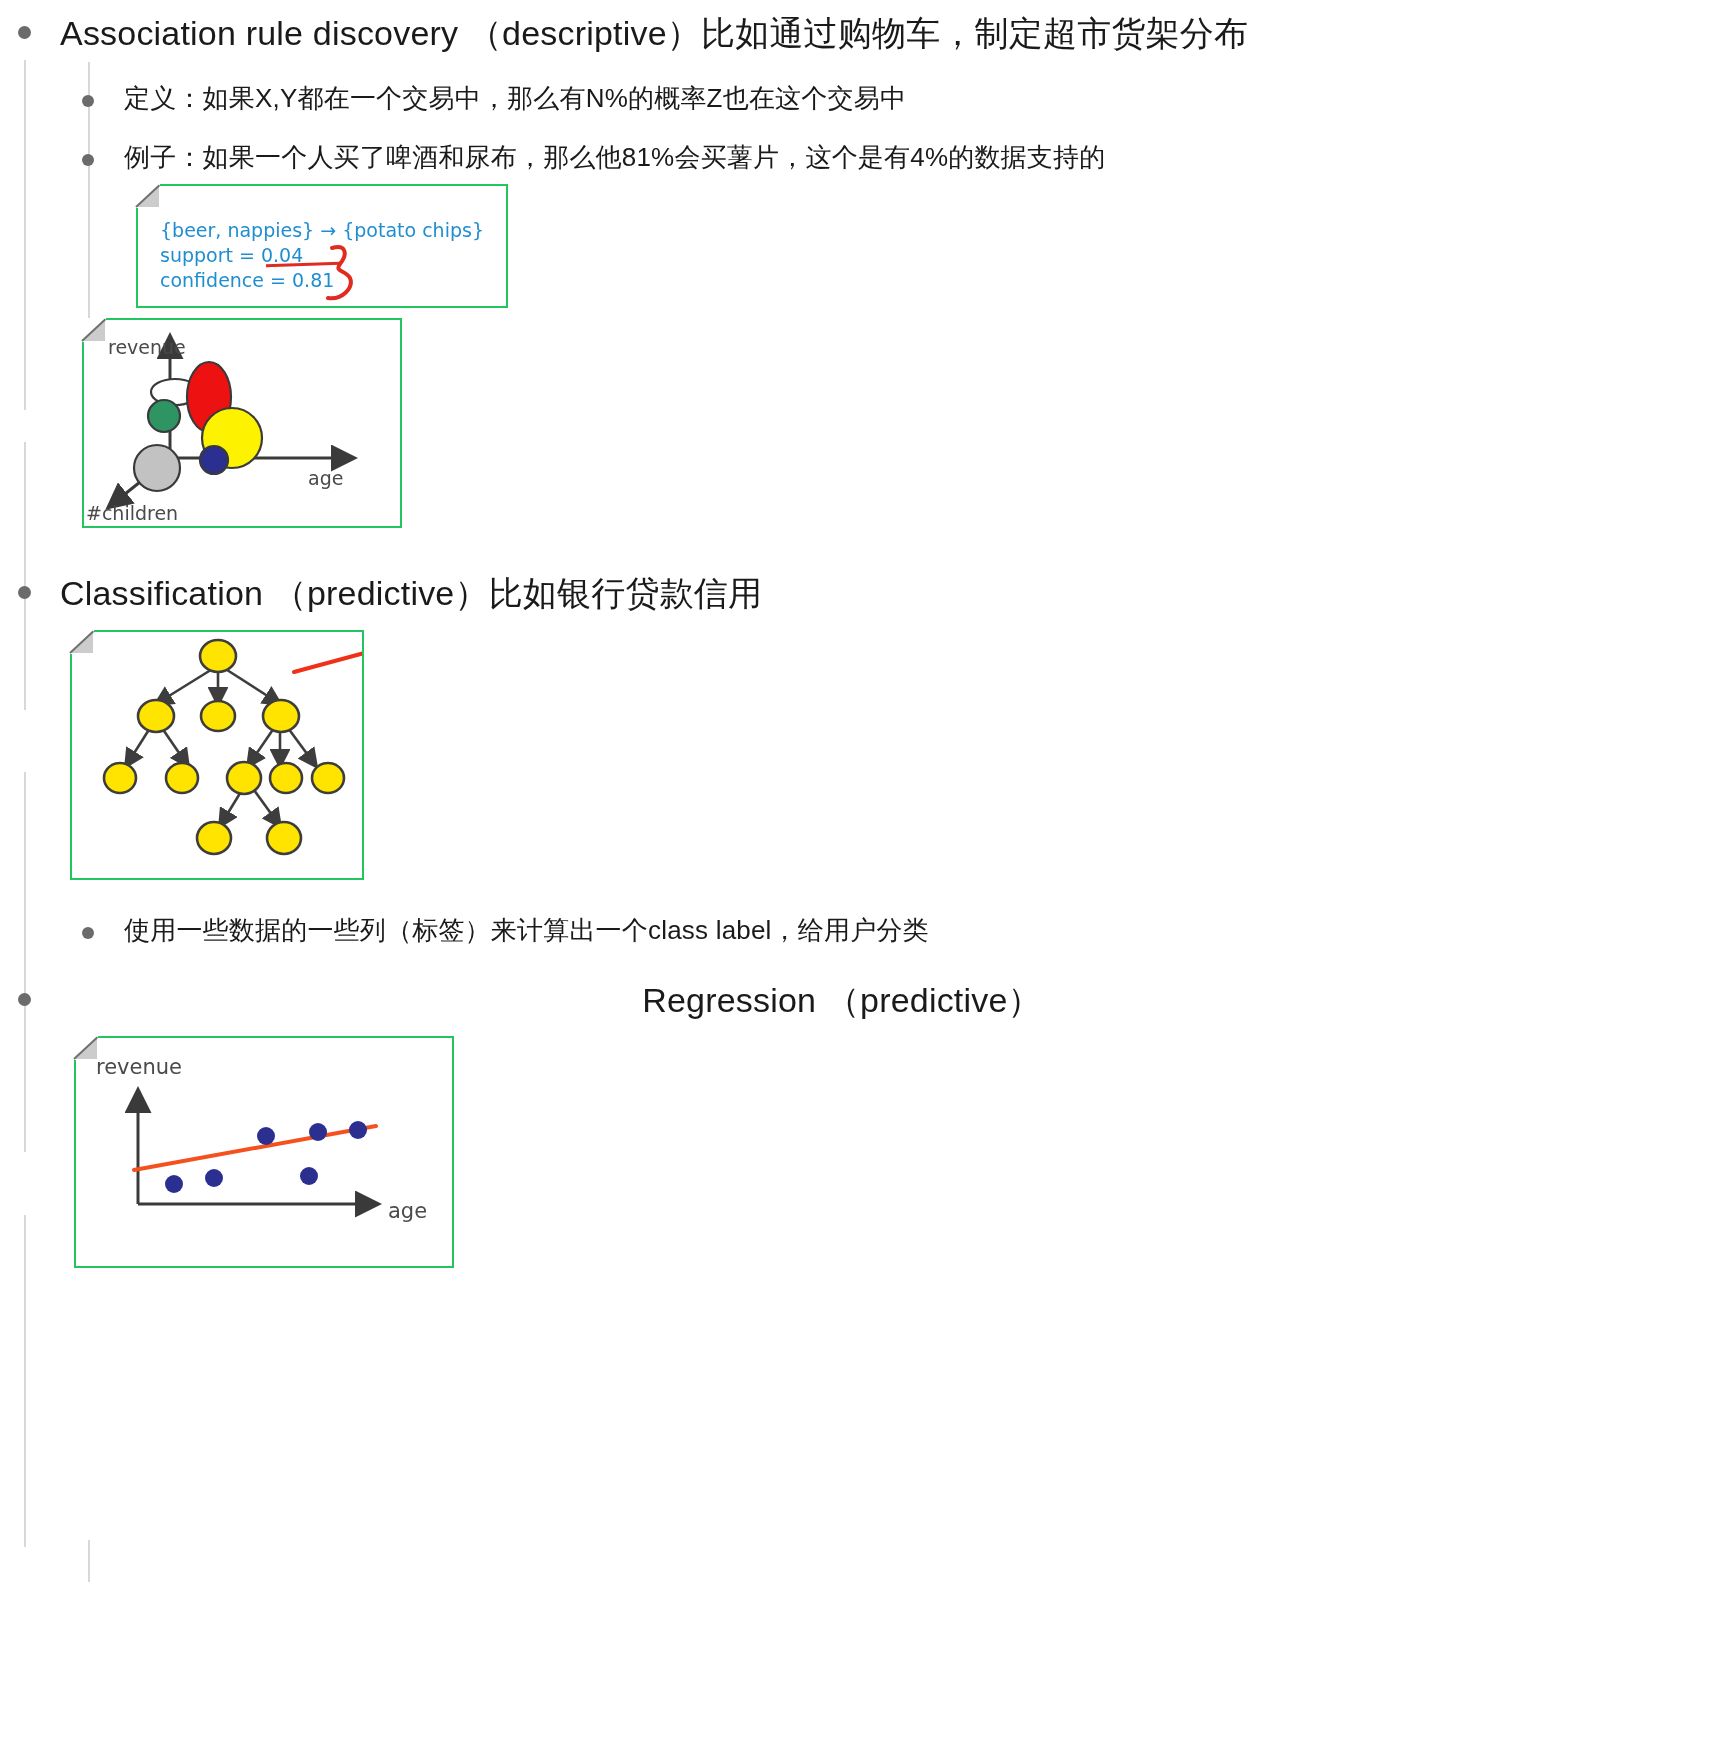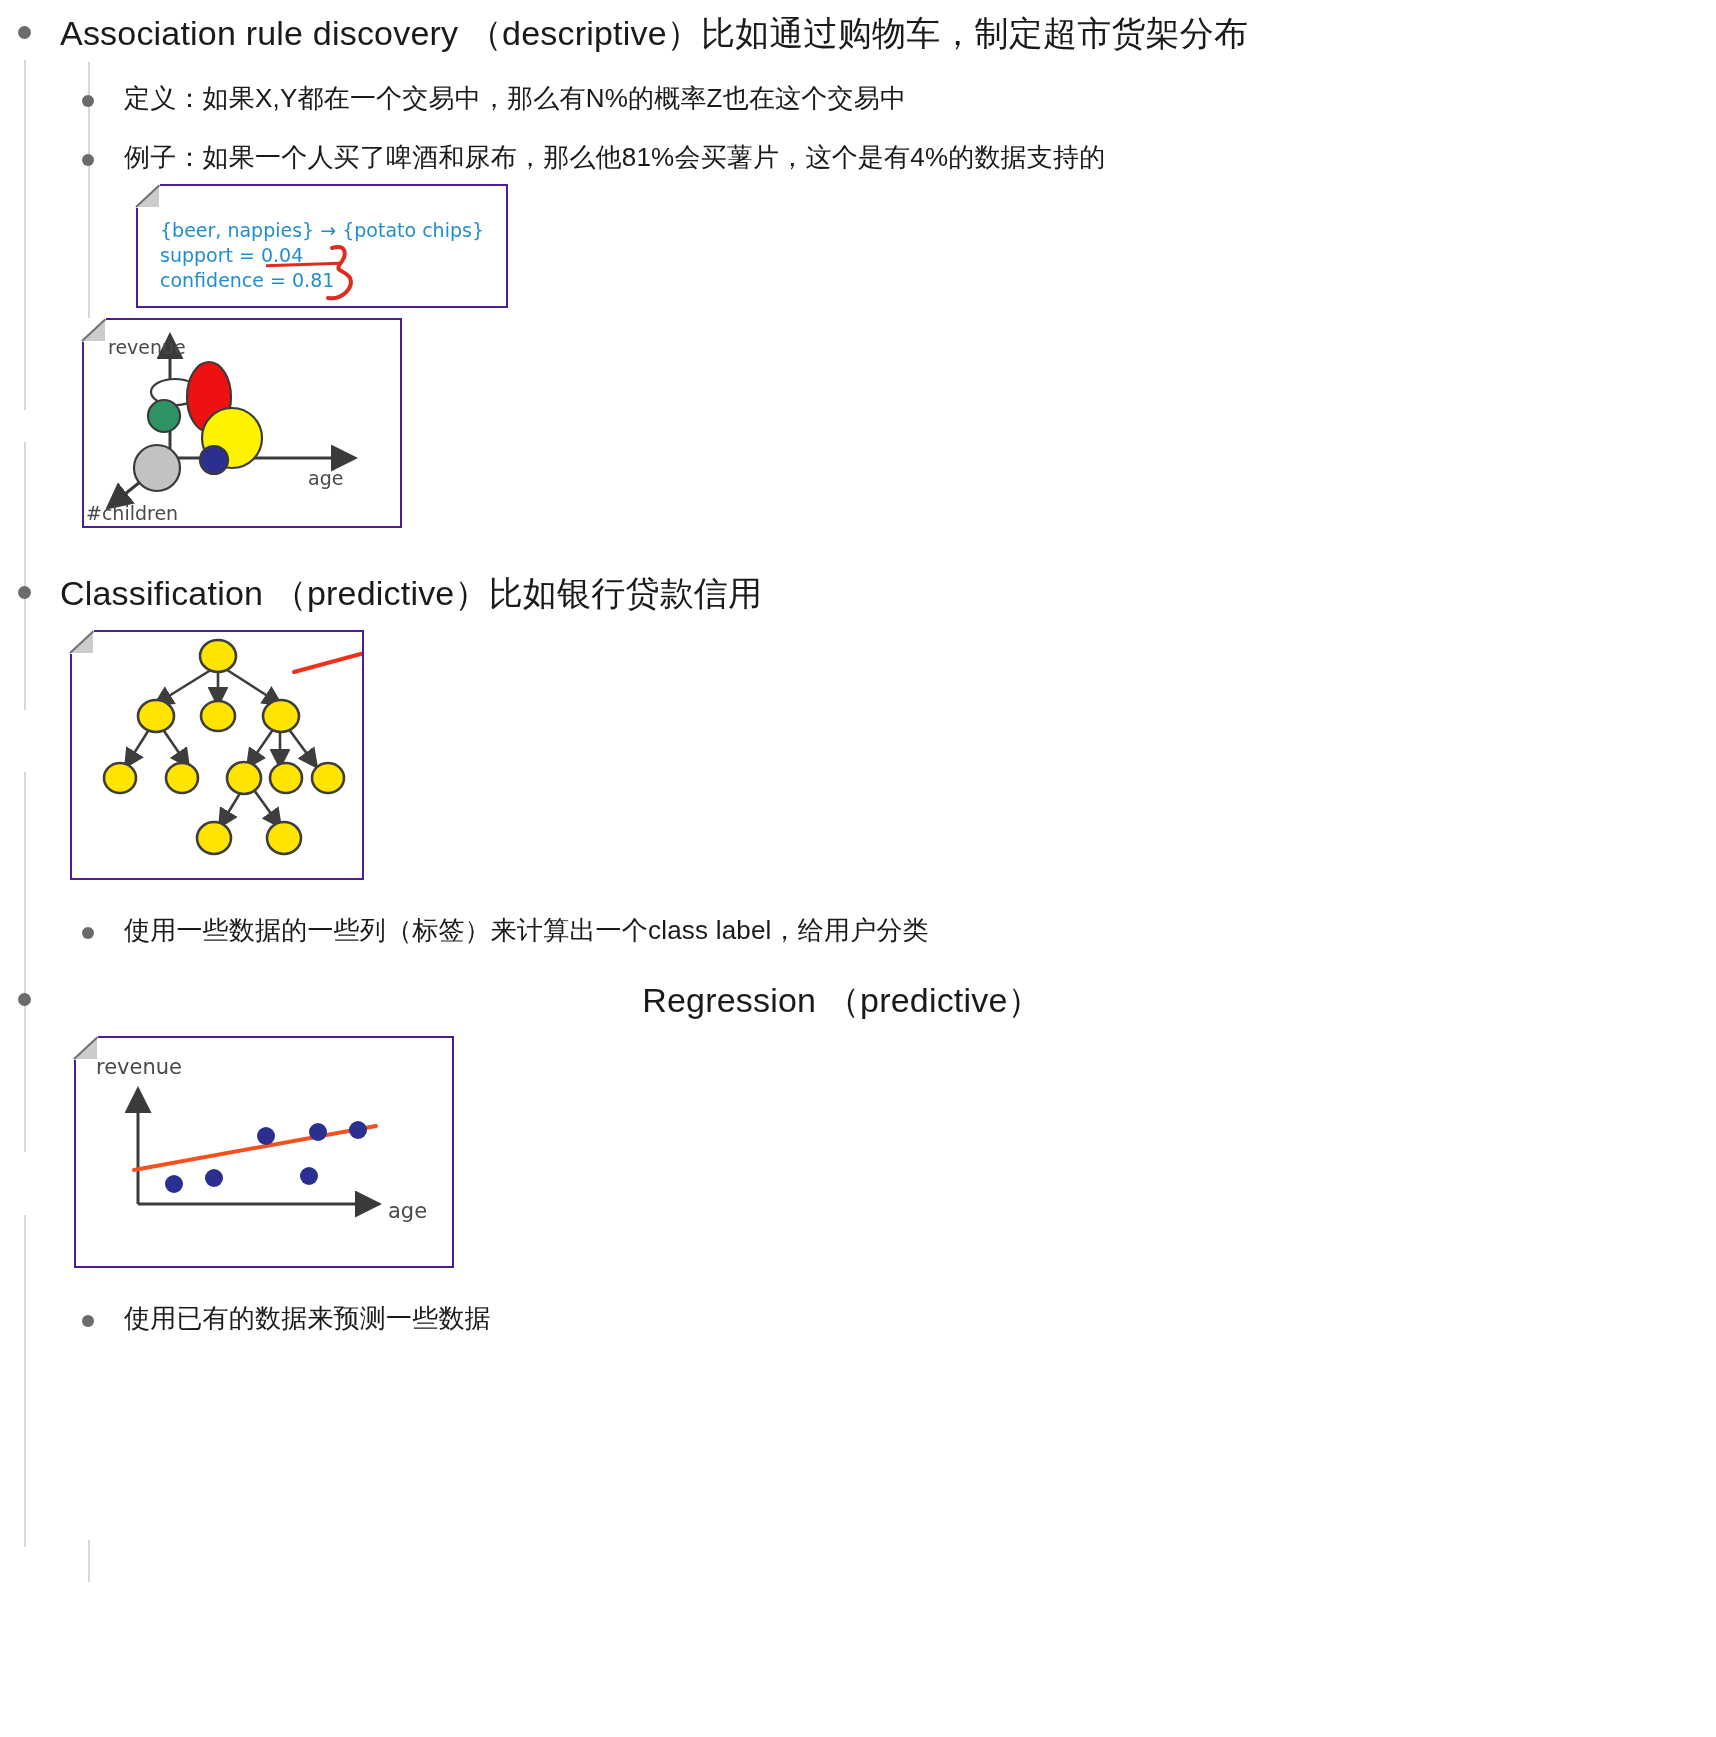--- a/index.html
+++ b/index.html
@@ -74,21 +74,21 @@
     padding-left: 124px;
     padding-top: 4px;
     letter-spacing: 0.2px;
     white-space: nowrap;
     font-weight: 400;
   }
 
   
   .figbox {
     position: relative;
-    border: 2px solid #4c1d95;
+    border: 2px solid #22c55e;
     background: #ffffff;
     box-sizing: border-box;
   }
   .figbox .fold {
     position: absolute;
     left: -1px;
     top: -1px;
     width: 0; height: 0;
     border-left: 22px solid #ffffff;
     border-bottom: 22px solid #cccccc;
@@ -351,19 +351,15 @@
             <circle cx="138" cy="140" r="9"></circle>
             <circle cx="190" cy="98" r="9"></circle>
             <circle cx="233" cy="138" r="9"></circle>
             <circle cx="242" cy="94" r="9"></circle>
             <circle cx="282" cy="92" r="9"></circle>
           </g>
         </svg>
       </div>
     </li>
 
-    <li class="item" style="margin-top:30px;">
-      <span class="bullet lvl2"></span>
-      <div class="line-l2">使用已有的数据来预测一些数据</div>
-    </li>
 
   </ul>
 </div>
 
 </body></html>

